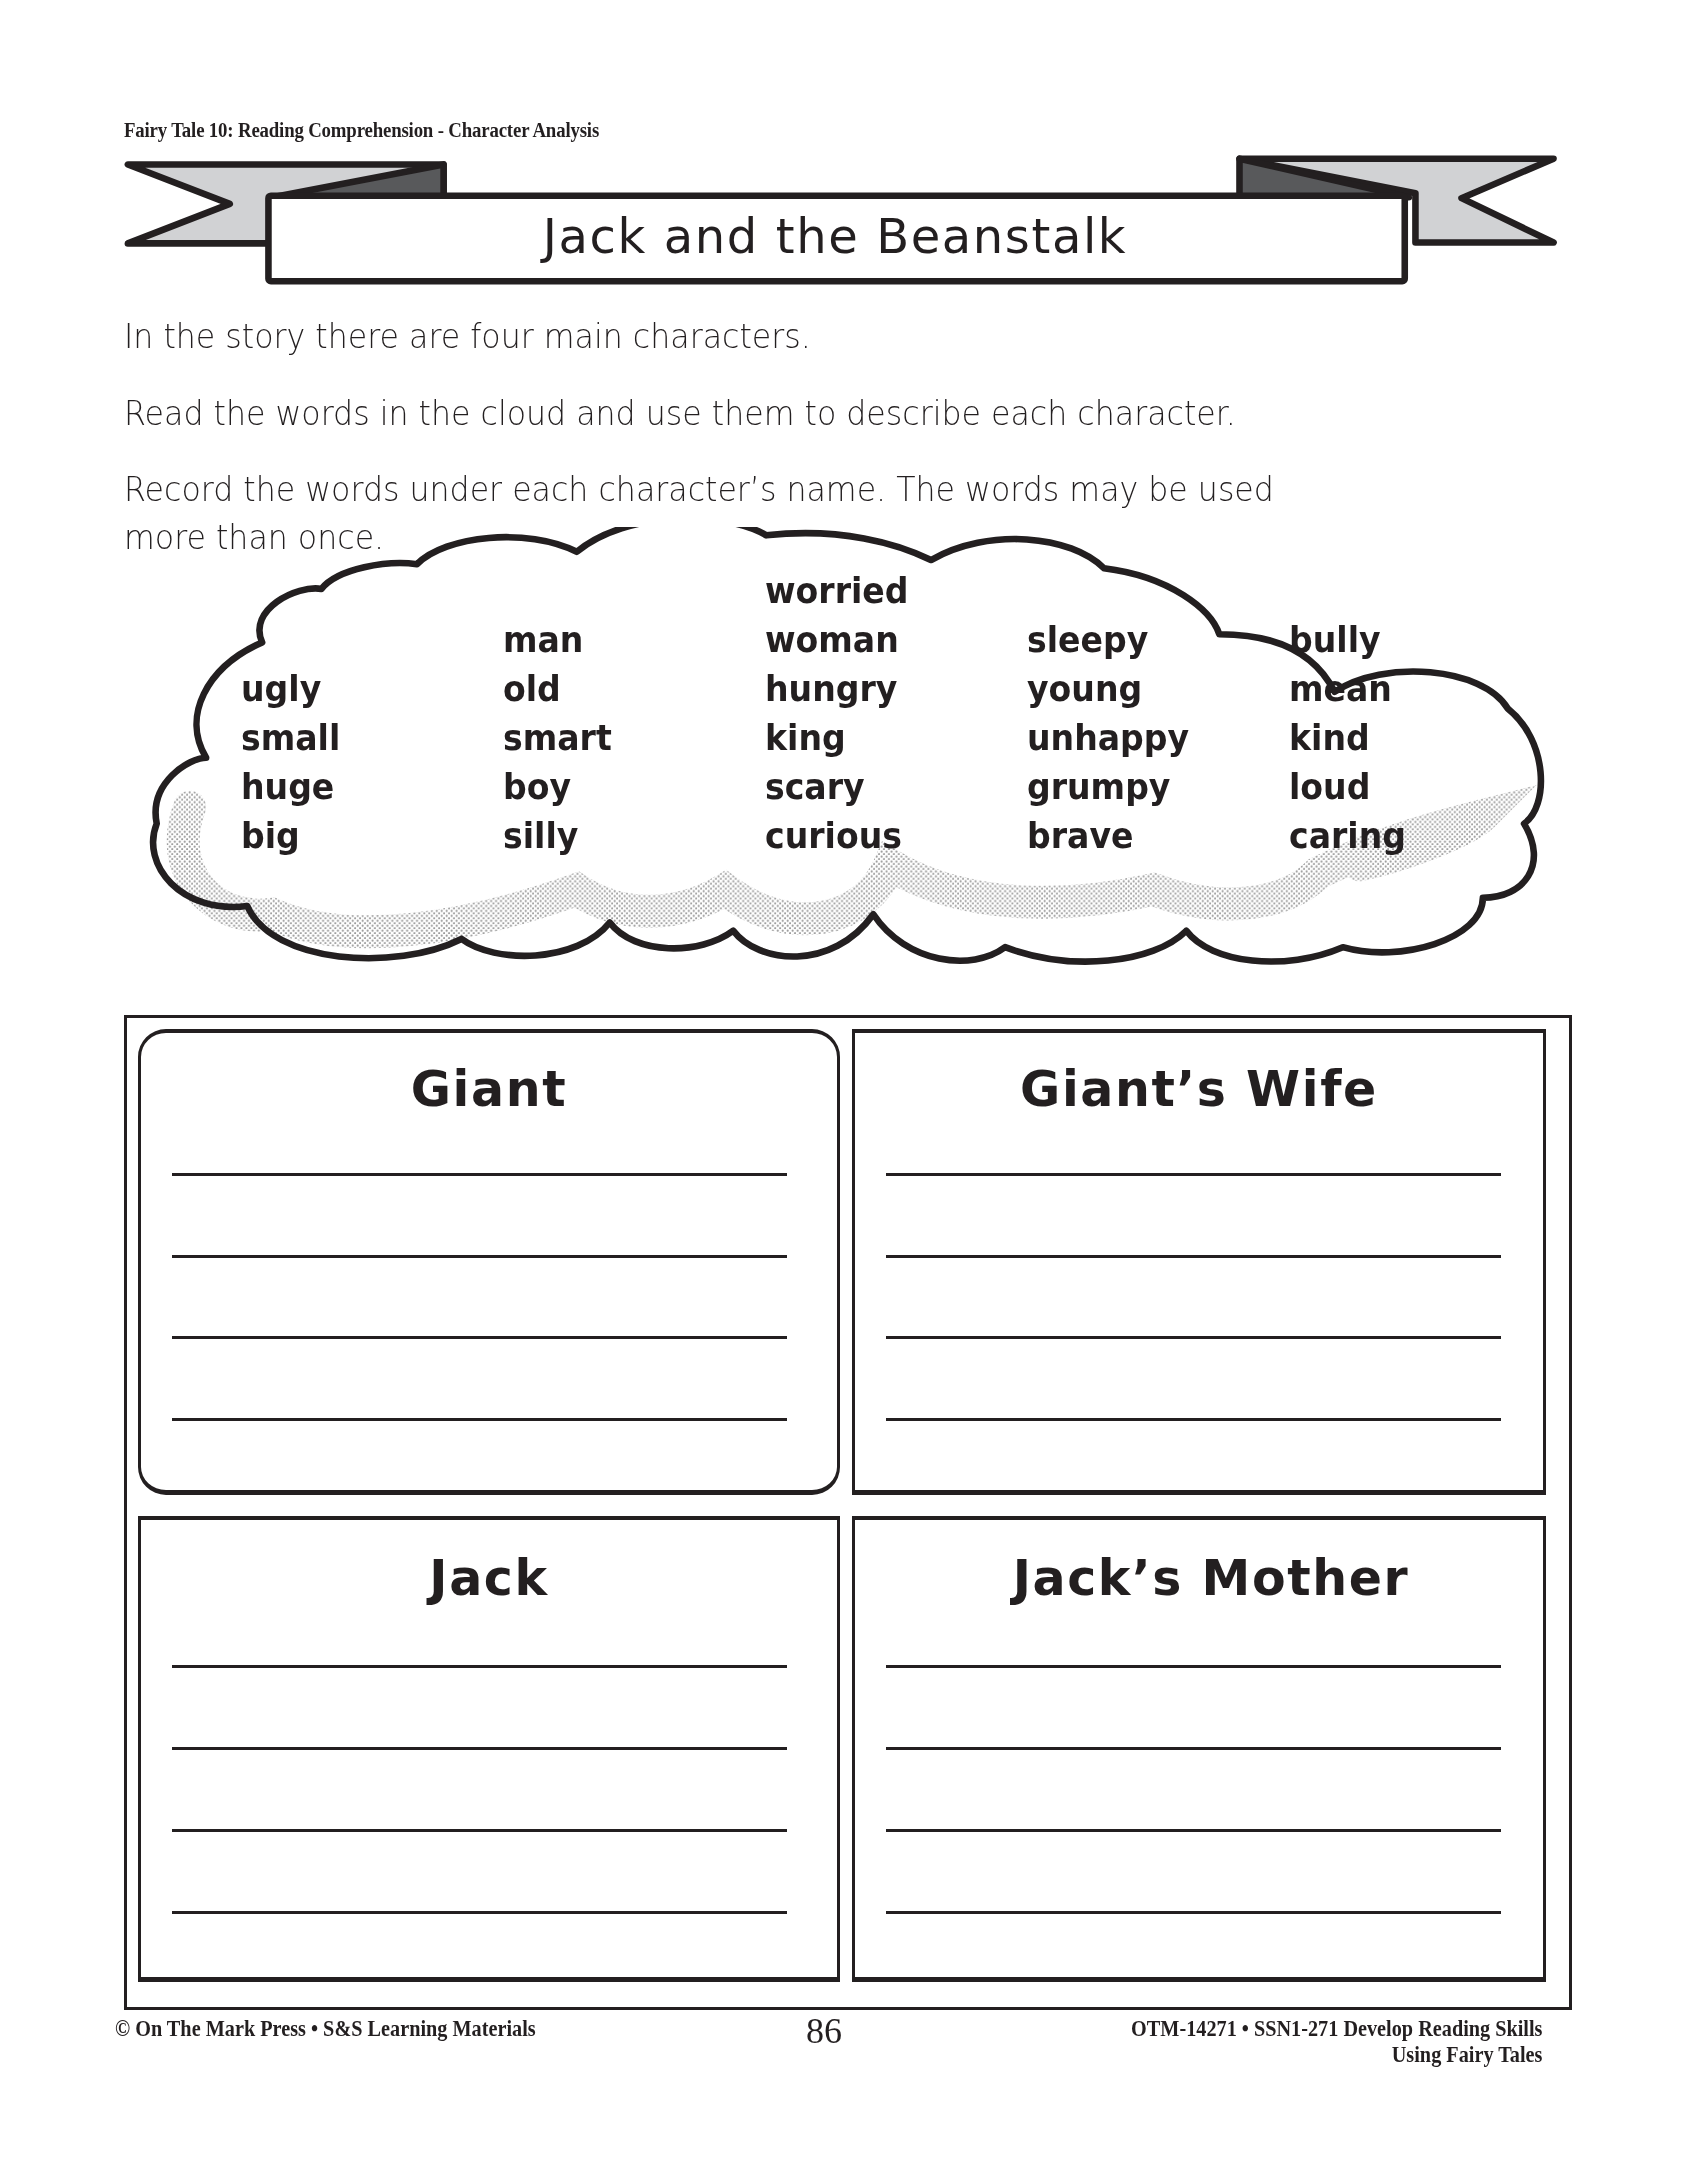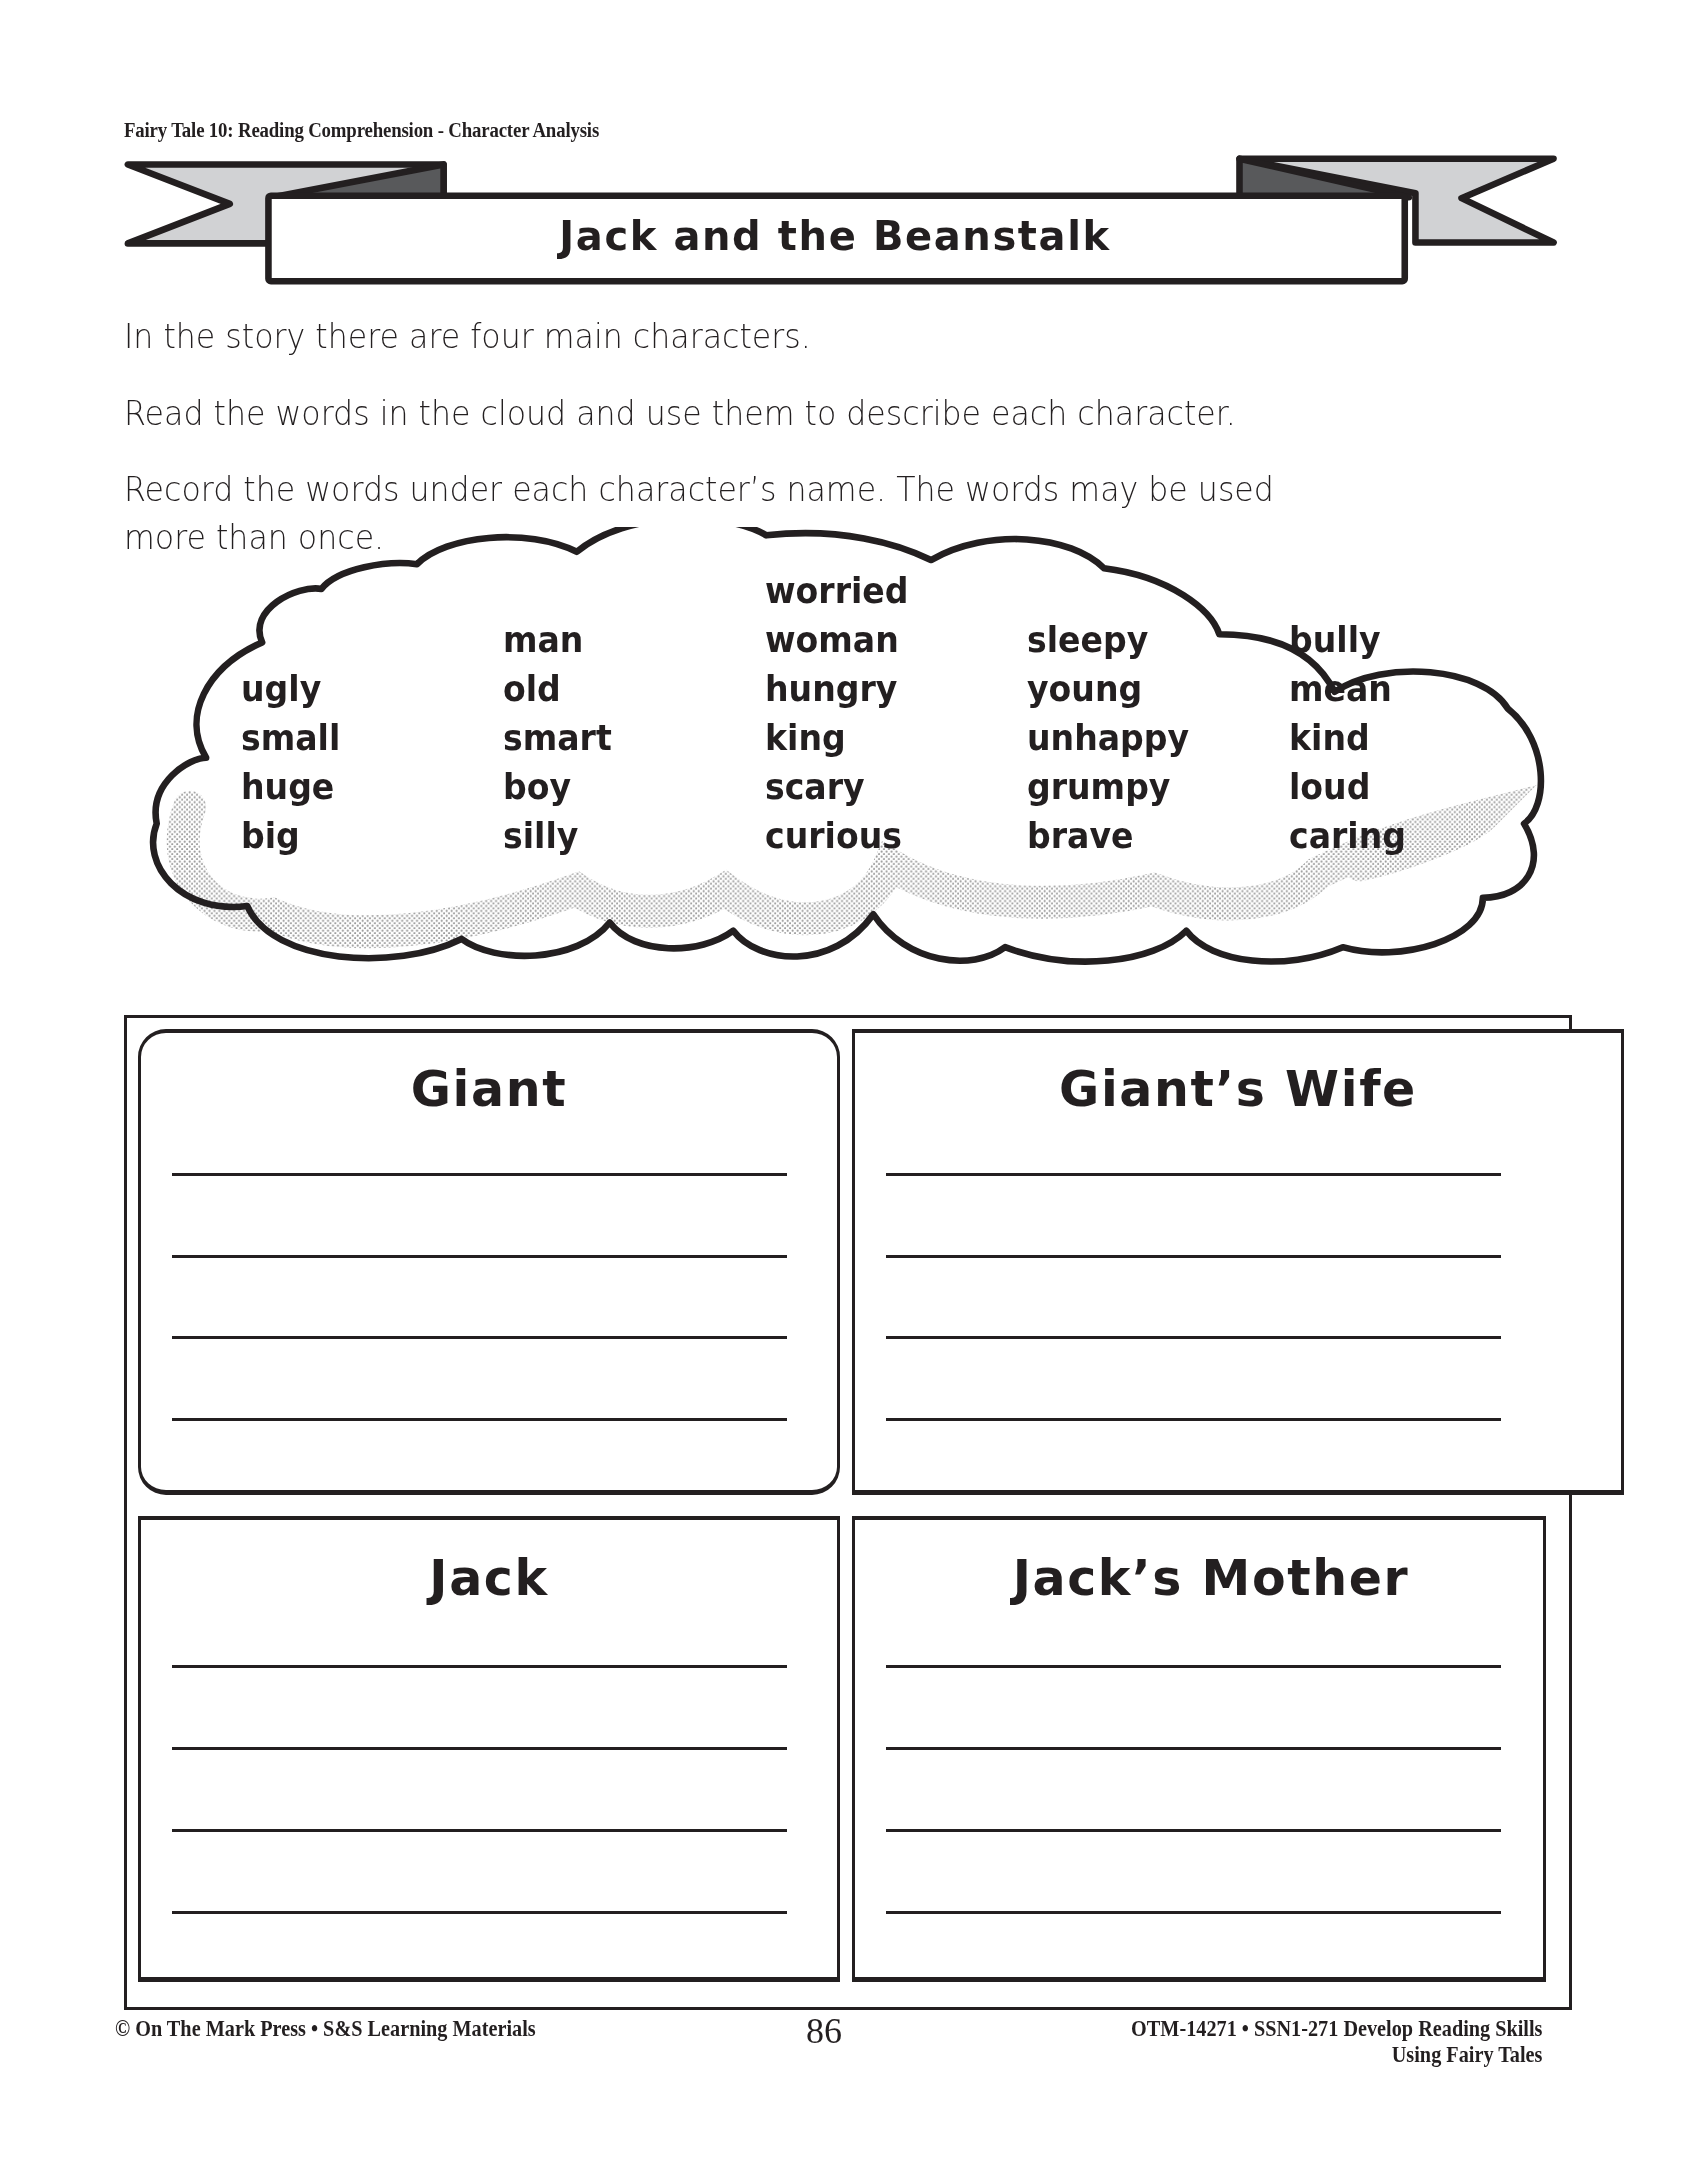--- a/index.html
+++ b/index.html
@@ -8,21 +8,21 @@
   .top-label {
     left: 124px; top: 118px;
     font-family: "Liberation Serif", serif; font-weight: bold; font-size: 21.4px;
     letter-spacing: -0.2px; transform: scaleX(0.88); transform-origin: left center;
     white-space: nowrap;
   }
   .banner-svg { left: 115px; top: 148px; width: 1458px; height: 148px; }
   .banner-title {
     left: 264px; top: 190px; width: 1142px; height: 92px;
     display: flex; align-items: center; justify-content: center;
-    font-family: "DejaVu Sans", sans-serif; font-weight: bold; font-size: 40px;
+    font-family: "DejaVu Sans", sans-serif; font-weight: normal; font-size: 48px;
     letter-spacing: 1.6px;
   }
   .instr {
     left: 124px; font-family: "DejaVu Sans", sans-serif; font-size: 34px;
     transform: scaleX(0.93); transform-origin: left center; white-space: nowrap;
     font-weight: 300;
   }
   .cloud-svg { left: 132px; top: 527px; width: 1425px; height: 445px; }
   .word {
     font-family: "DejaVu Sans", sans-serif; font-weight: bold; font-size: 36px;
@@ -151,21 +151,21 @@
 <div class="abs outer-box"></div>
 
 <div class="abs char-box" style="left:138px; top:1029px; width:702px; height:466px;border-radius:28px;">
   <div class="abs char-title" style="top:28px;">Giant</div>
   <div class="abs write-line" style="left:31px; width:615px; top:140px;"></div>
   <div class="abs write-line" style="left:31px; width:615px; top:222px;"></div>
   <div class="abs write-line" style="left:31px; width:615px; top:303px;"></div>
   <div class="abs write-line" style="left:31px; width:615px; top:385px;"></div>
 </div>
 
-<div class="abs char-box" style="left:852px; top:1029px; width:772px; height:466px;">
+<div class="abs char-box" style="left:852px; top:1029px; width:694px; height:466px;">
   <div class="abs char-title" style="top:28px;">Giant’s Wife</div>
   <div class="abs write-line" style="left:31px; width:615px; top:140px;"></div>
   <div class="abs write-line" style="left:31px; width:615px; top:222px;"></div>
   <div class="abs write-line" style="left:31px; width:615px; top:303px;"></div>
   <div class="abs write-line" style="left:31px; width:615px; top:385px;"></div>
 </div>
 
 <div class="abs char-box" style="left:138px; top:1516px; width:702px; height:466px;">
   <div class="abs char-title" style="top:30px;">Jack</div>
   <div class="abs write-line" style="left:31px; width:615px; top:145px;"></div>

